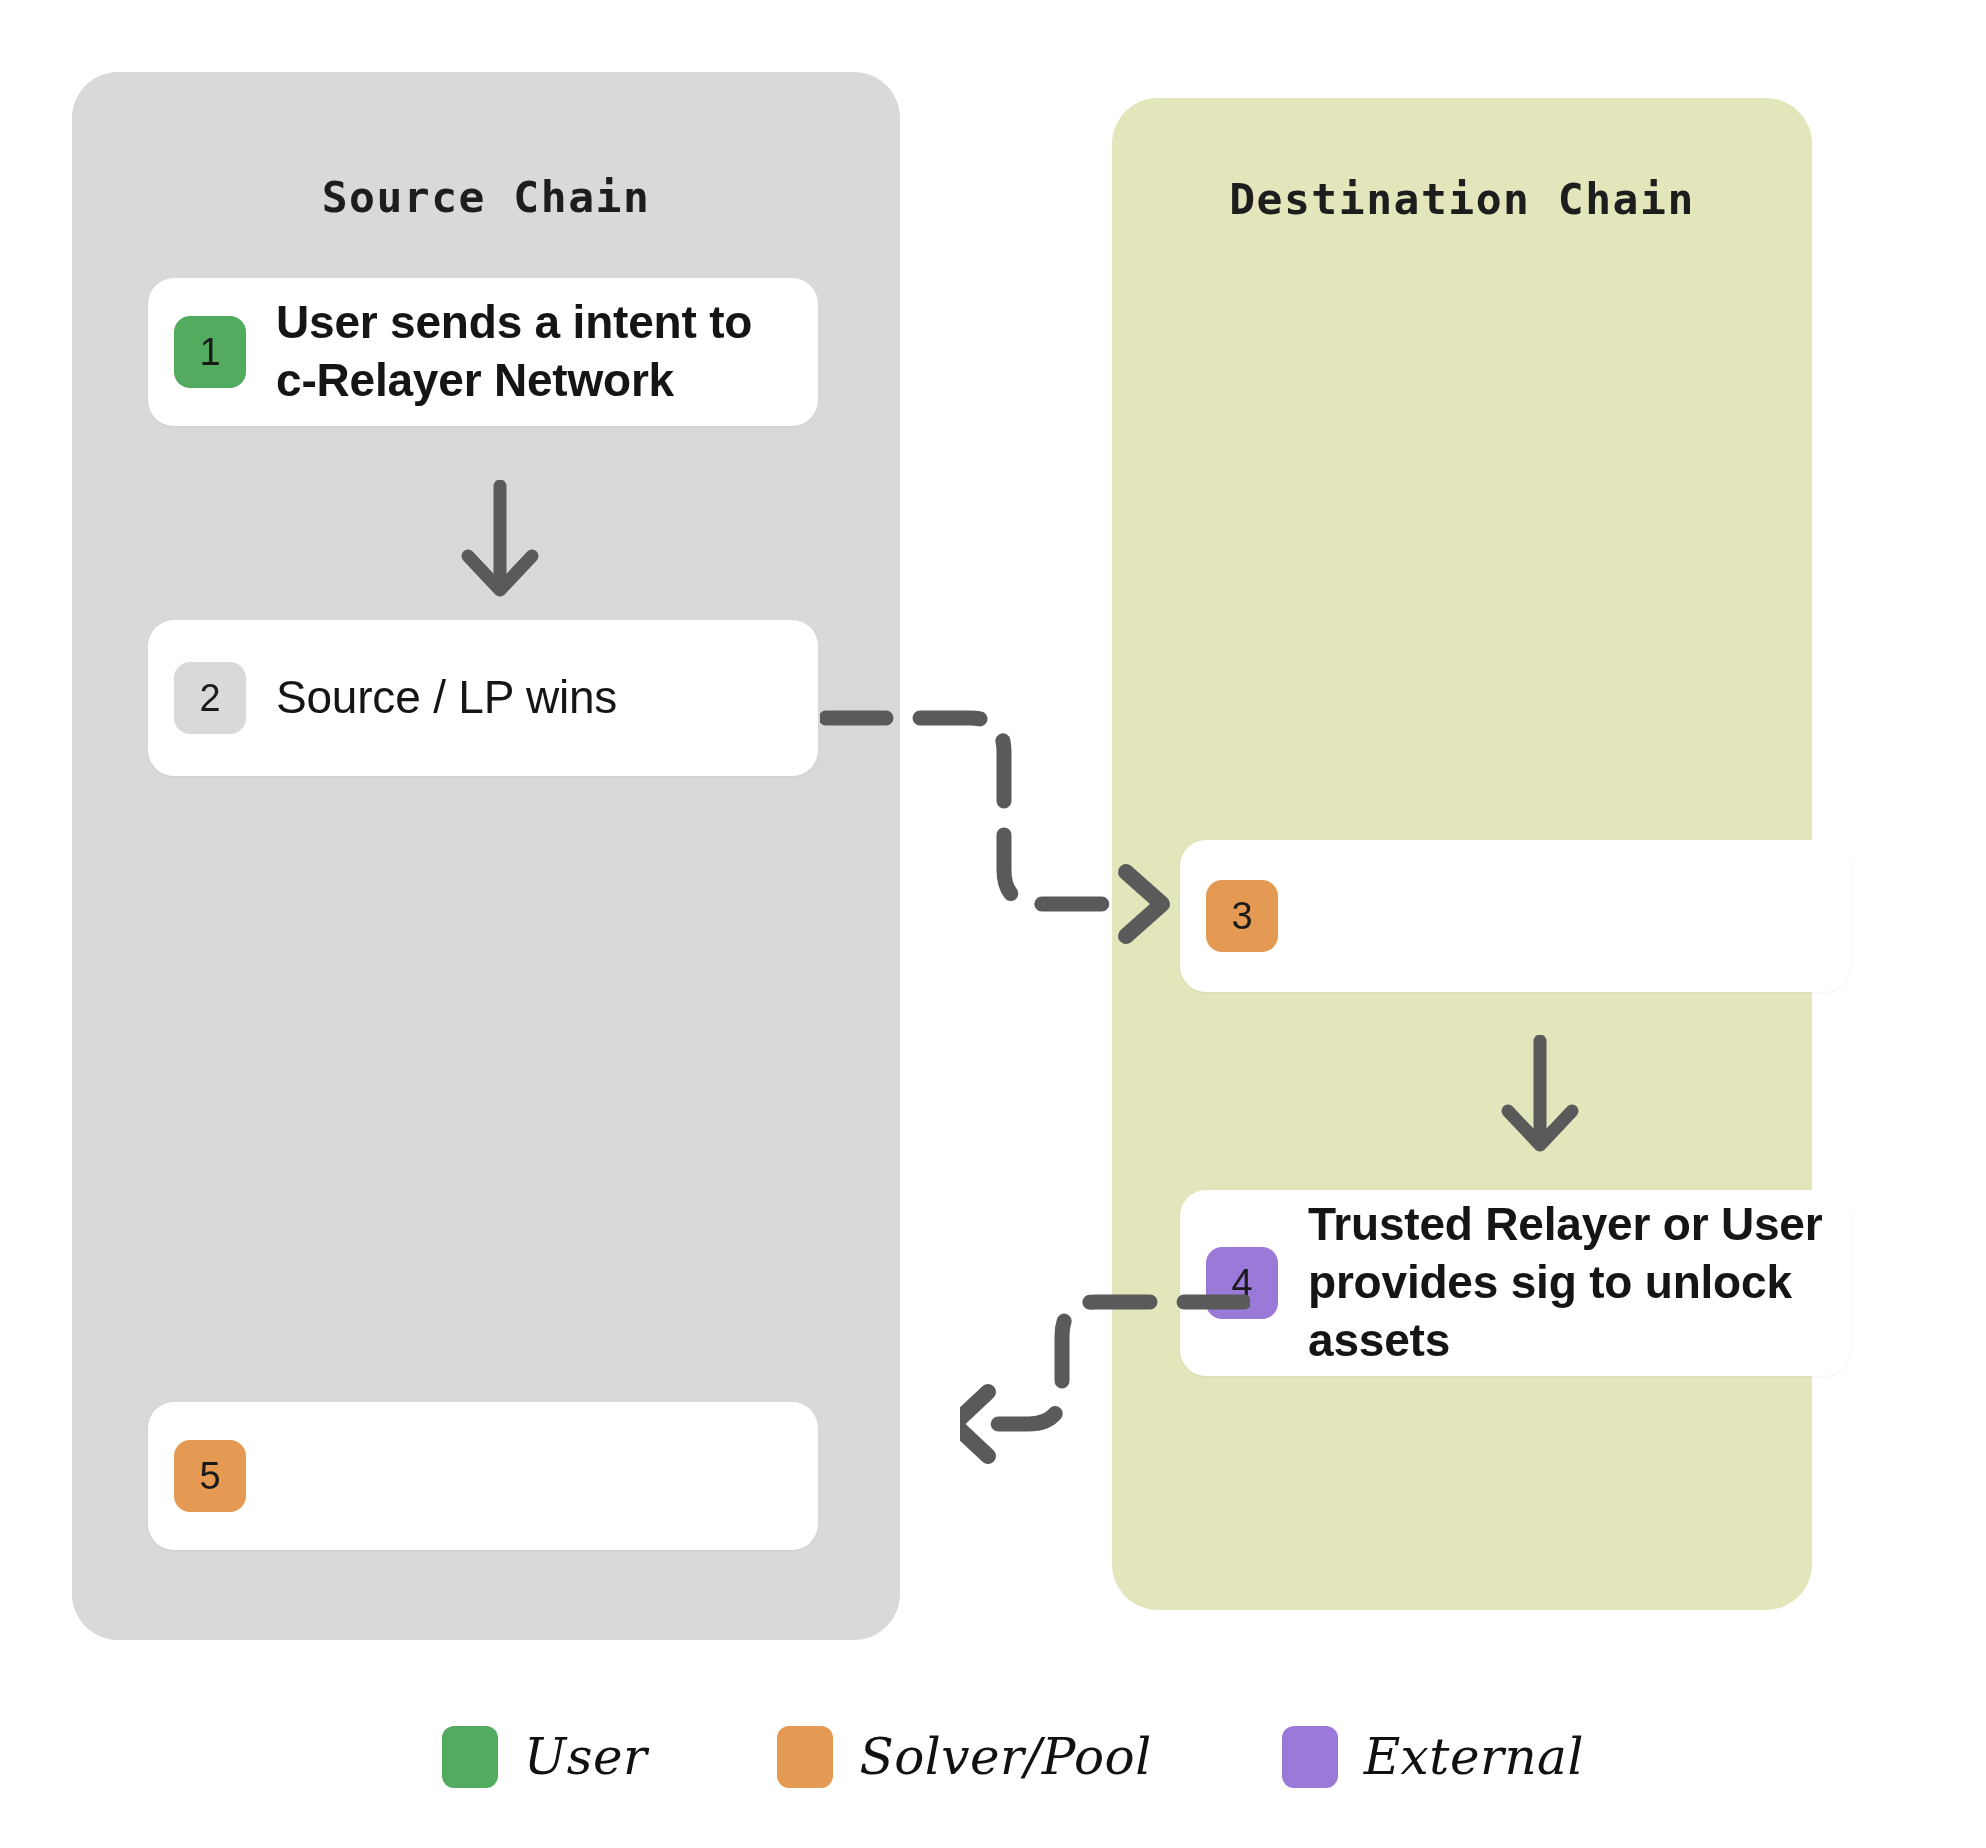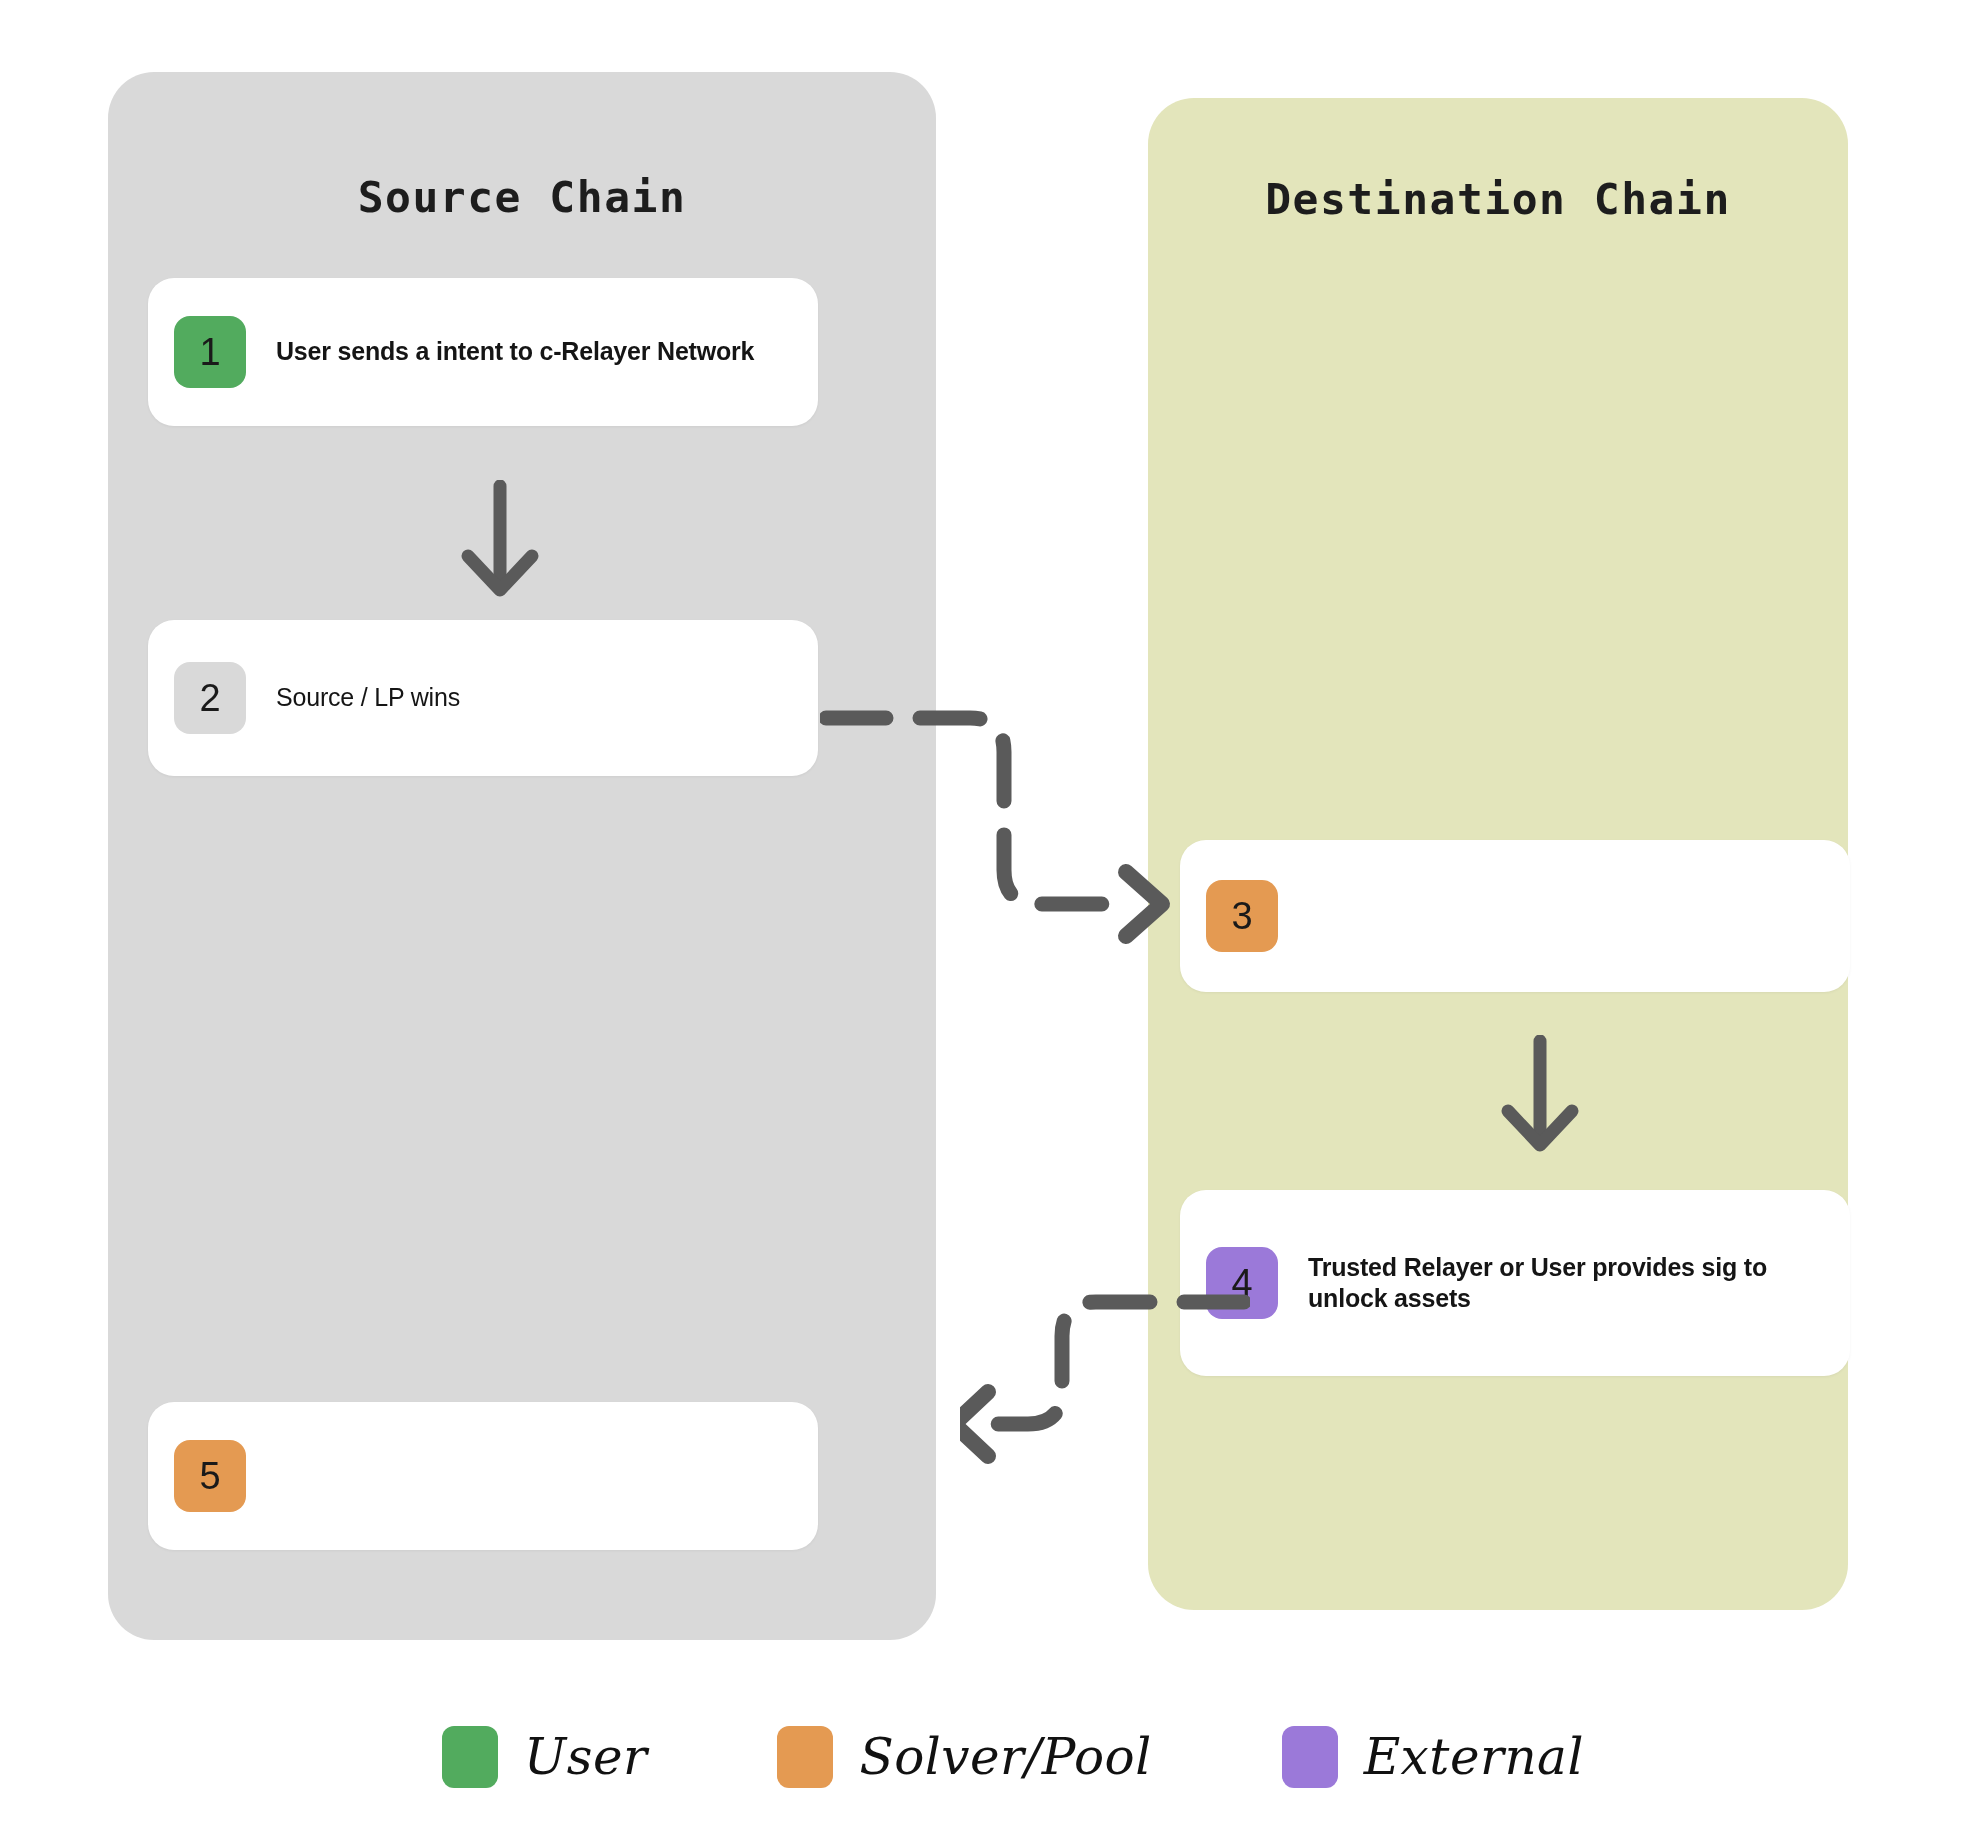--- a/index.html
+++ b/index.html
@@ -12,21 +12,20 @@
     height: 1848px;
     position: relative;
     font-family: "Liberation Sans", sans-serif;
     overflow: hidden;
   }
 
   
   .panel {
     position: absolute;
     border-radius: 46px;
-    margin-left: 36px;
   }
   #panel-source {
     left: 72px;
     top: 72px;
     width: 828px;
     height: 1568px;
     background: #d9d9d9;
   }
   #panel-destination {
     left: 1112px;
@@ -67,21 +66,21 @@
     border-radius: 16px;
     display: flex;
     align-items: center;
     justify-content: center;
     font-size: 38px;
     color: #1a1a1a;
     font-family: "Liberation Sans", sans-serif;
   }
   .step-label {
     margin-left: 30px;
-    font-size: 25px;
+    font-size: 46px;
     line-height: 1.26;
     color: #151515;
     font-family: "Liberation Sans", sans-serif;
     letter-spacing: -0.2px;
   }
   .step-label.bold { font-weight: bold; }
 
   #step-1 { left: 148px; top: 278px; width: 670px; height: 148px; }
   #step-2 { left: 148px; top: 620px; width: 670px; height: 156px; }
   #step-5 { left: 148px; top: 1402px; width: 670px; height: 148px; }

